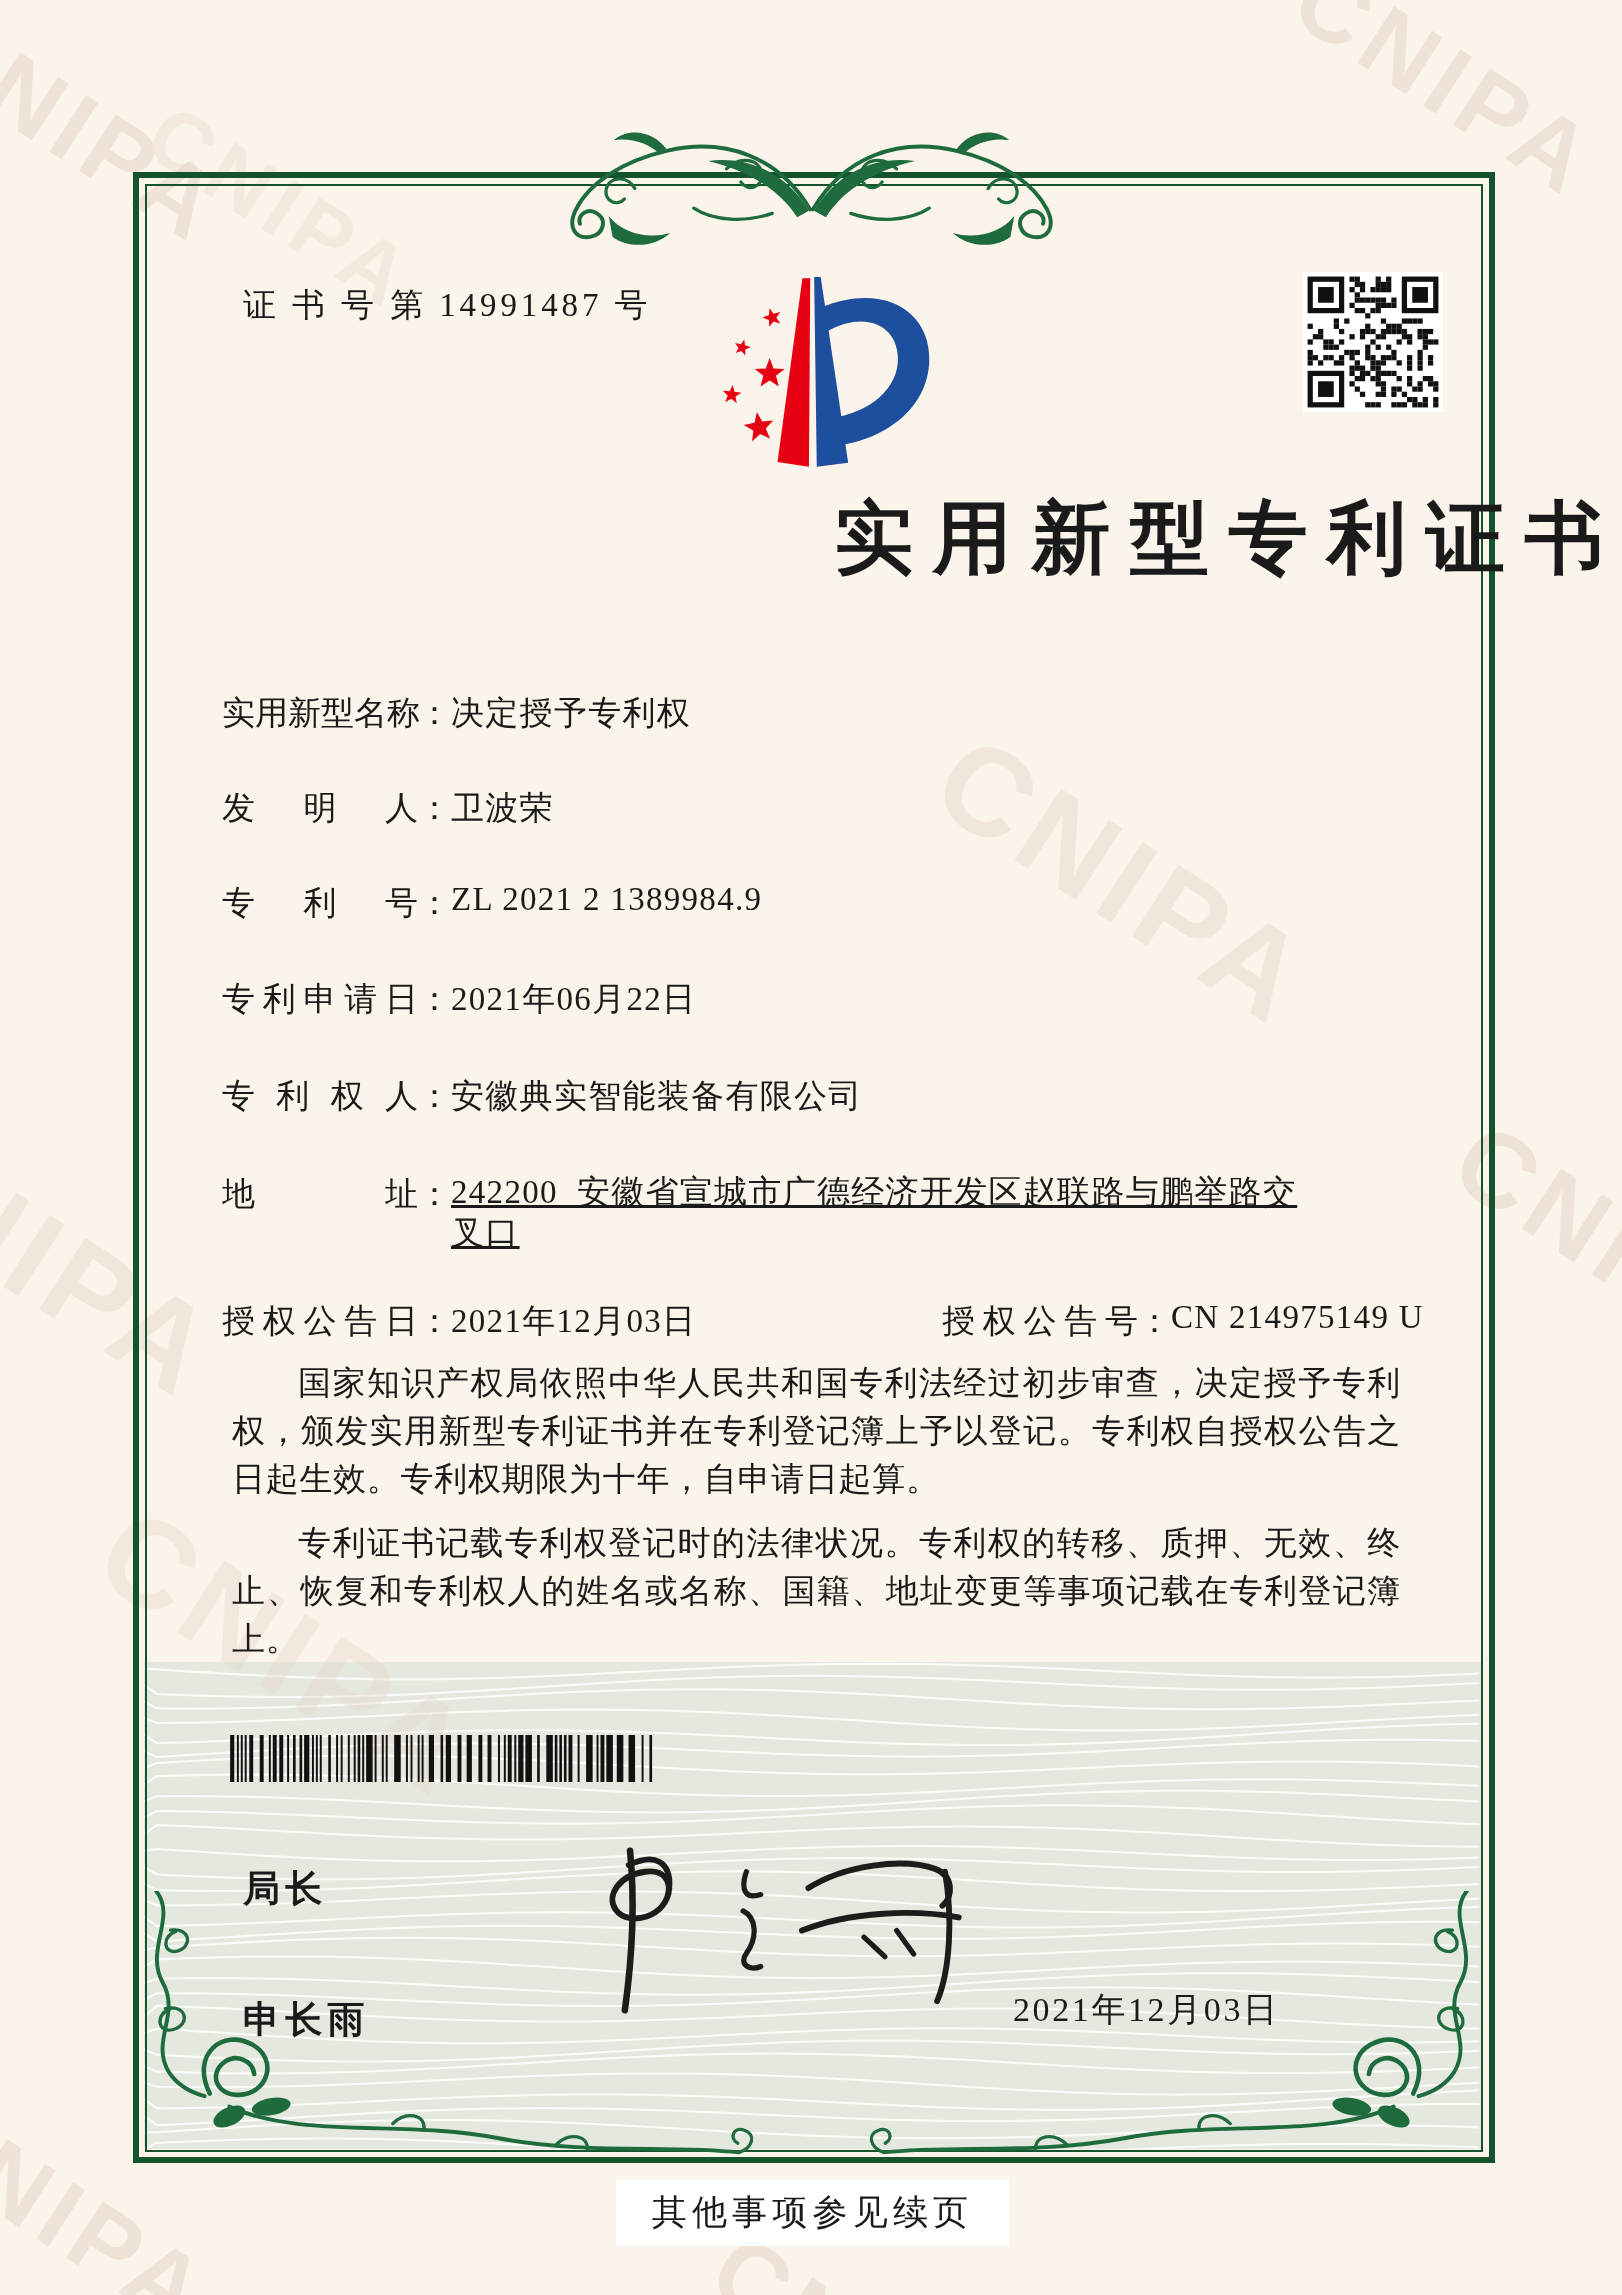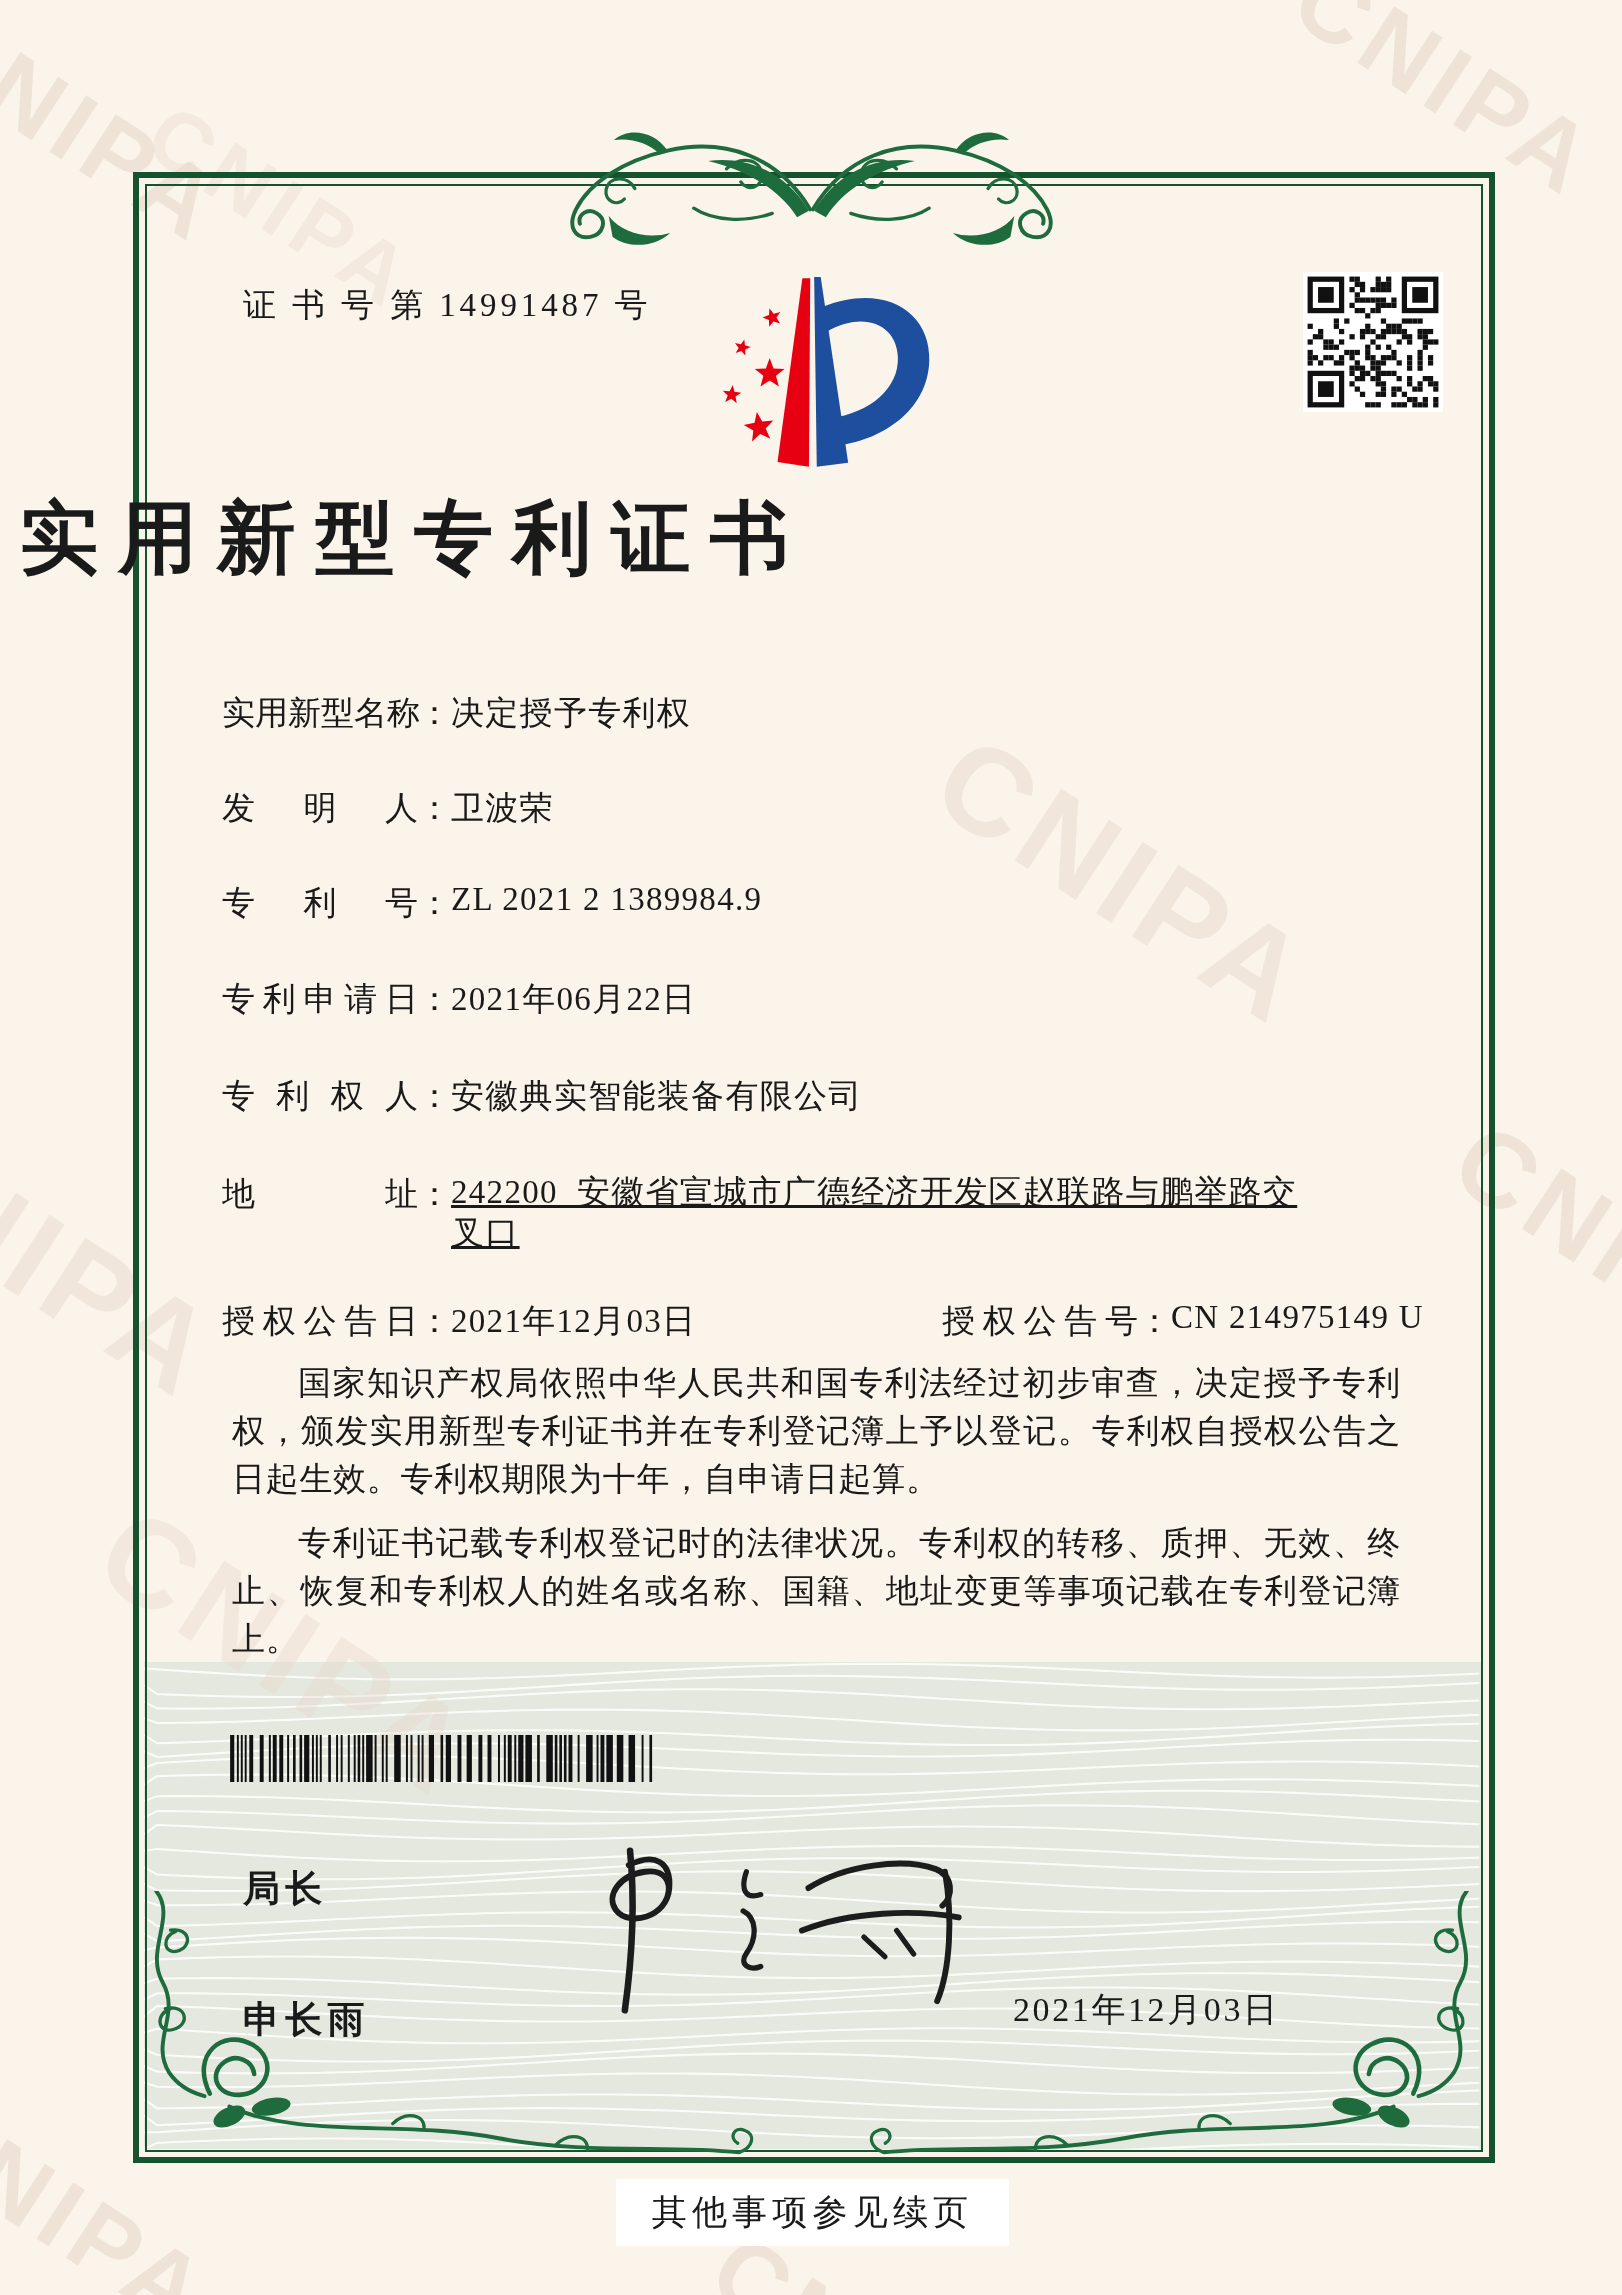--- a/index.html
+++ b/index.html
@@ -18,21 +18,21 @@
     transform:rotate(33deg);transform-origin:left top;user-select:none;
   }
   
   .frame-outer{position:absolute;left:133px;top:172px;width:1362px;height:1991px;
     border:6.5px solid #14532d;box-sizing:border-box;z-index:2;}
   .frame-inner{position:absolute;left:145px;top:184px;width:1338px;height:1968px;
     border:2px solid #14532d;box-sizing:border-box;z-index:2;}
   .deco{z-index:3;}
   .content{z-index:4;}
   .certno{position:absolute;left:243px;top:283px;font-size:33px;letter-spacing:3.9px;z-index:4;}
-  .title{position:absolute;left:0;top:486px;width:100%;text-align:left;
+  .title{position:absolute;left:0;top:486px;width:100%;text-align:right;
     font-size:79px;font-weight:bold;letter-spacing:19.6px;text-indent:19.6px;z-index:4;}
   .fields{position:absolute;left:222px;top:691px;width:1230px;font-size:33px;z-index:4;}
   .frow{position:absolute;left:0;white-space:nowrap;}
   .flabel{display:inline-block;width:196px;text-align:justify;text-align-last:justify;vertical-align:top;}
   .fcolon{display:inline-block;width:33px;vertical-align:top;}
   .fvalue{display:inline-block;vertical-align:top;letter-spacing:1.3px;}
   .fvalue.wrap{white-space:pre-wrap;width:851px;line-height:41px;text-decoration:underline;}
   .pair2{position:absolute;left:720px;top:0;white-space:nowrap;}
   .paras{position:absolute;left:216px;top:1343px;width:1201px;font-size:33px;
     line-height:48px;text-align:justify;letter-spacing:0.7px;z-index:4;}

